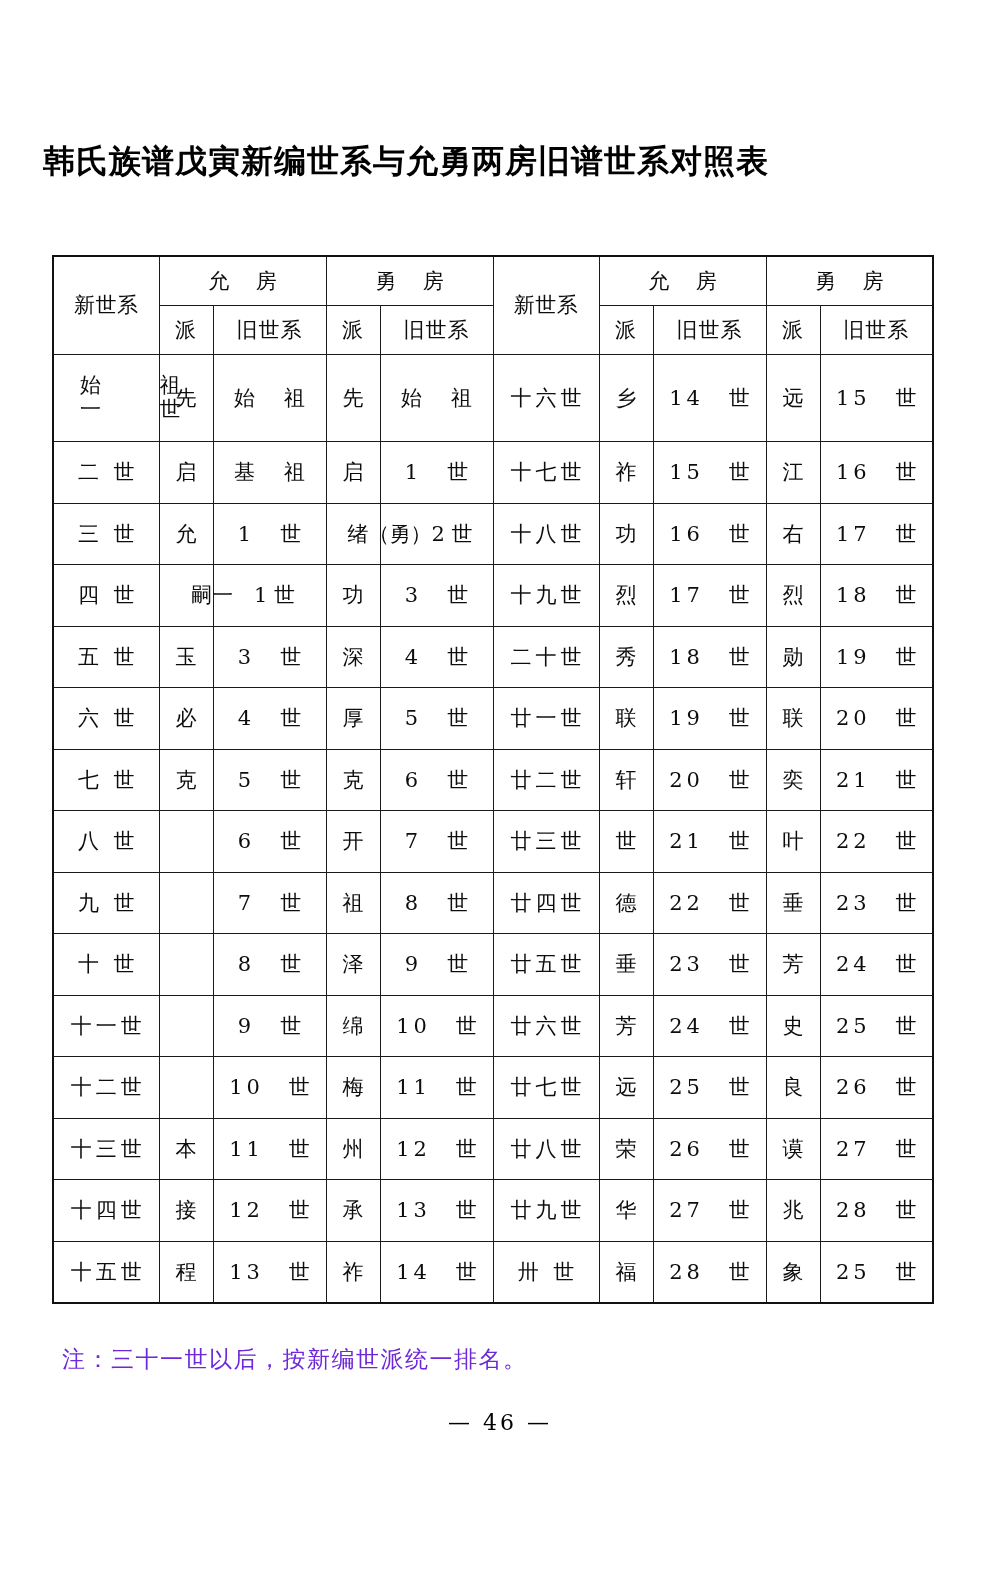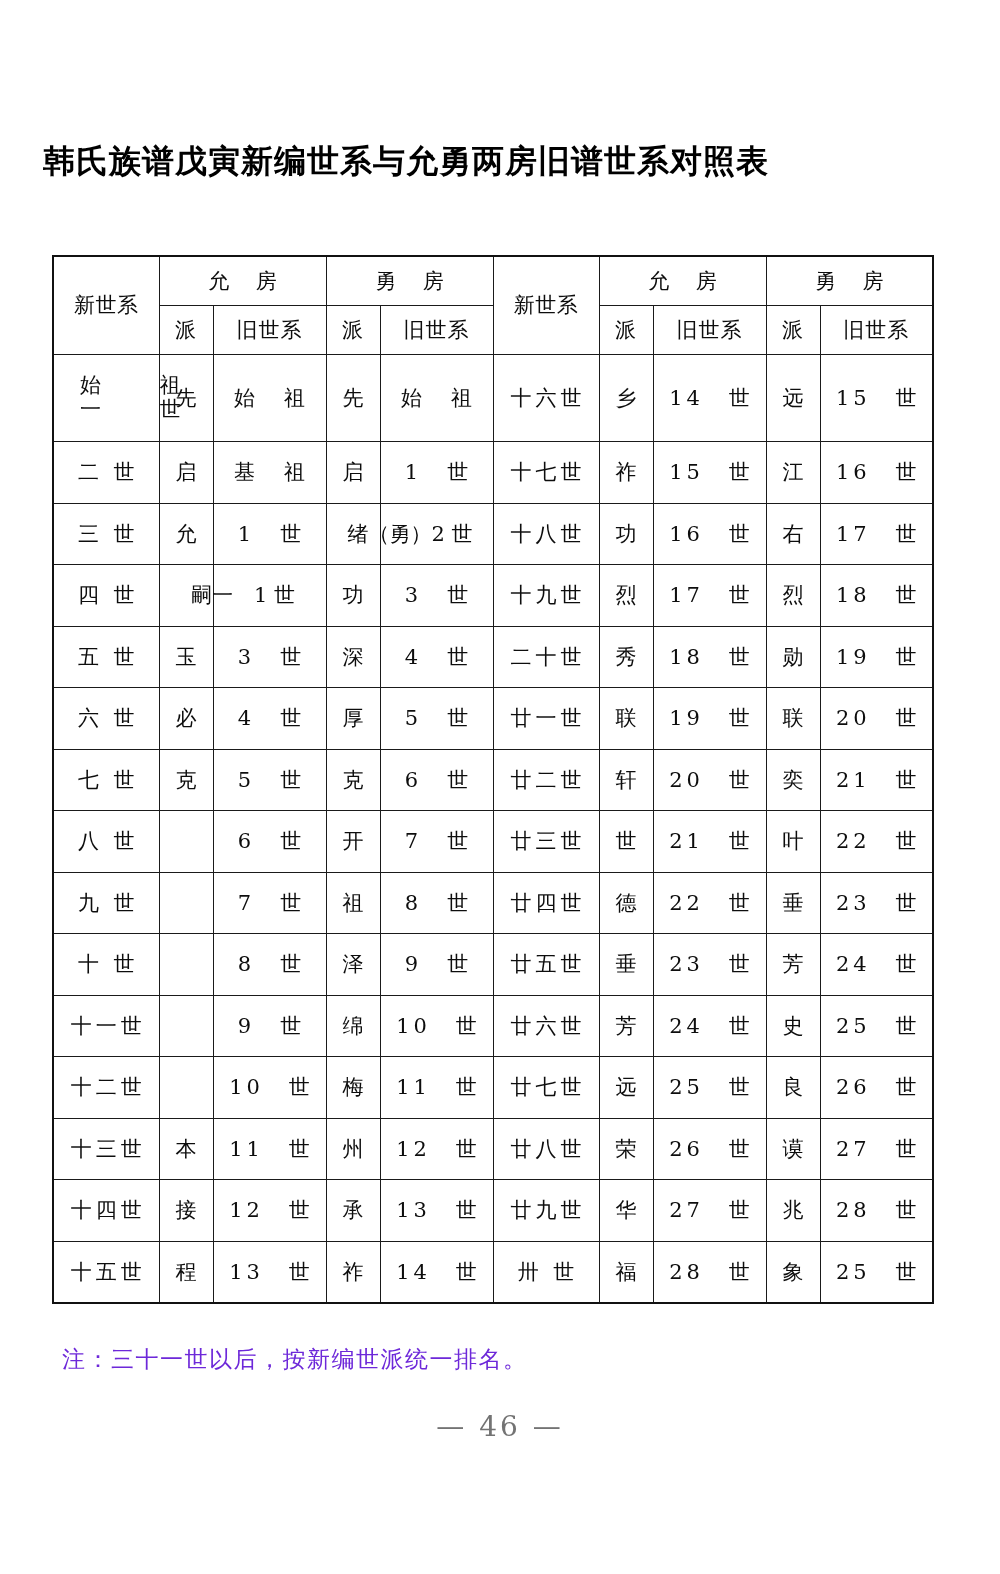--- a/index.html
+++ b/index.html
@@ -146,23 +146,23 @@
     color: #6d28d9;
     white-space: nowrap;
     font-family: "DejaVu Serif", "Liberation Serif", serif;
   }
   .pagenum {
     position: absolute;
     top: 1410px;
     left: 0;
     width: 1000px;
     text-align: center;
-    font-size: 28px;
+    font-size: 22px;
     letter-spacing: 3px;
-    color: #737373;
+    color: #000000;
     font-family: "DejaVu Serif", "Liberation Serif", serif;
   }
 </style>
 </head>
 <body>
 
 <div class="page">
 
   <div class="title">韩氏族谱戊寅新编世系与允勇两房旧谱世系对照表</div>
 

